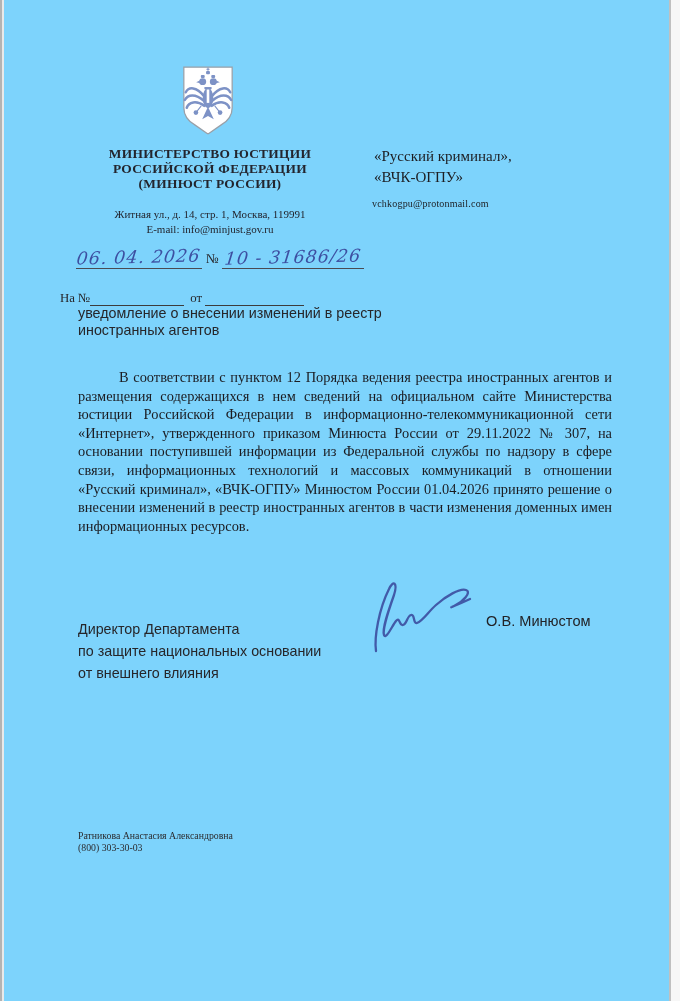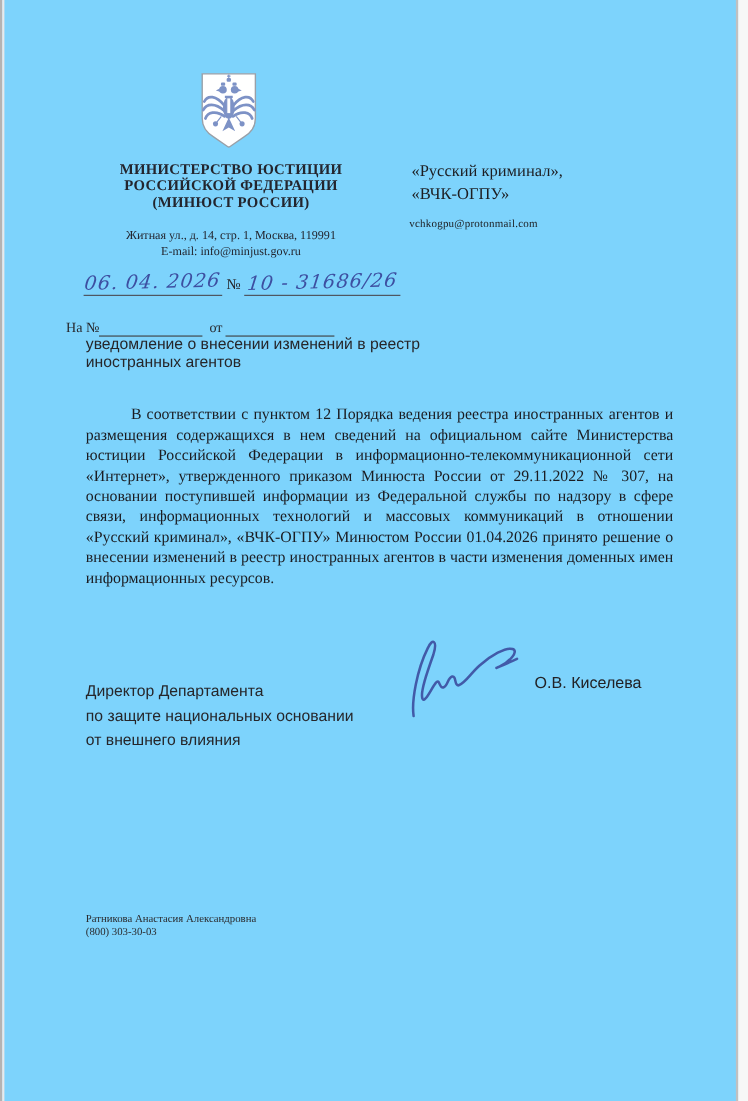--- a/index.html
+++ b/index.html
@@ -175,20 +175,20 @@
   <div class="abs signoff-title">
     <div>Директор Департамента</div>
     <div>по защите национальных основании</div>
     <div>от внешнего влияния</div>
   </div>
 
   <svg class="abs signature-svg" viewBox="0 0 118 84">
     <path d="M10,76 C8,62 13,34 23,14 C27,5 32,7 28,20 C22,37 16,54 18,60 C20,65 26,51 30,46 C34,41 33,51 37,50 C41,49 41,41 45,40 C49,39 47,49 51,48 C57,46 62,37 70,30 C80,21 94,13 100,15 C106,17 97,27 88,31 C80,34.5 91,30 104,24" fill="none" stroke="#3d4fa1" stroke-width="2.3" stroke-linecap="round" stroke-linejoin="round" opacity="0.92"></path>
   </svg>
 
-  <div class="abs signer-name">О.В. Киселева</div>
+  <div class="abs signer-name">О.В. Минюстом</div>
 
   <div class="abs footer">
     <div>Ратникова Анастасия Александровна</div>
     <div>(800) 303-30-03</div>
   </div>
 
 </div>
 
 </body></html>

